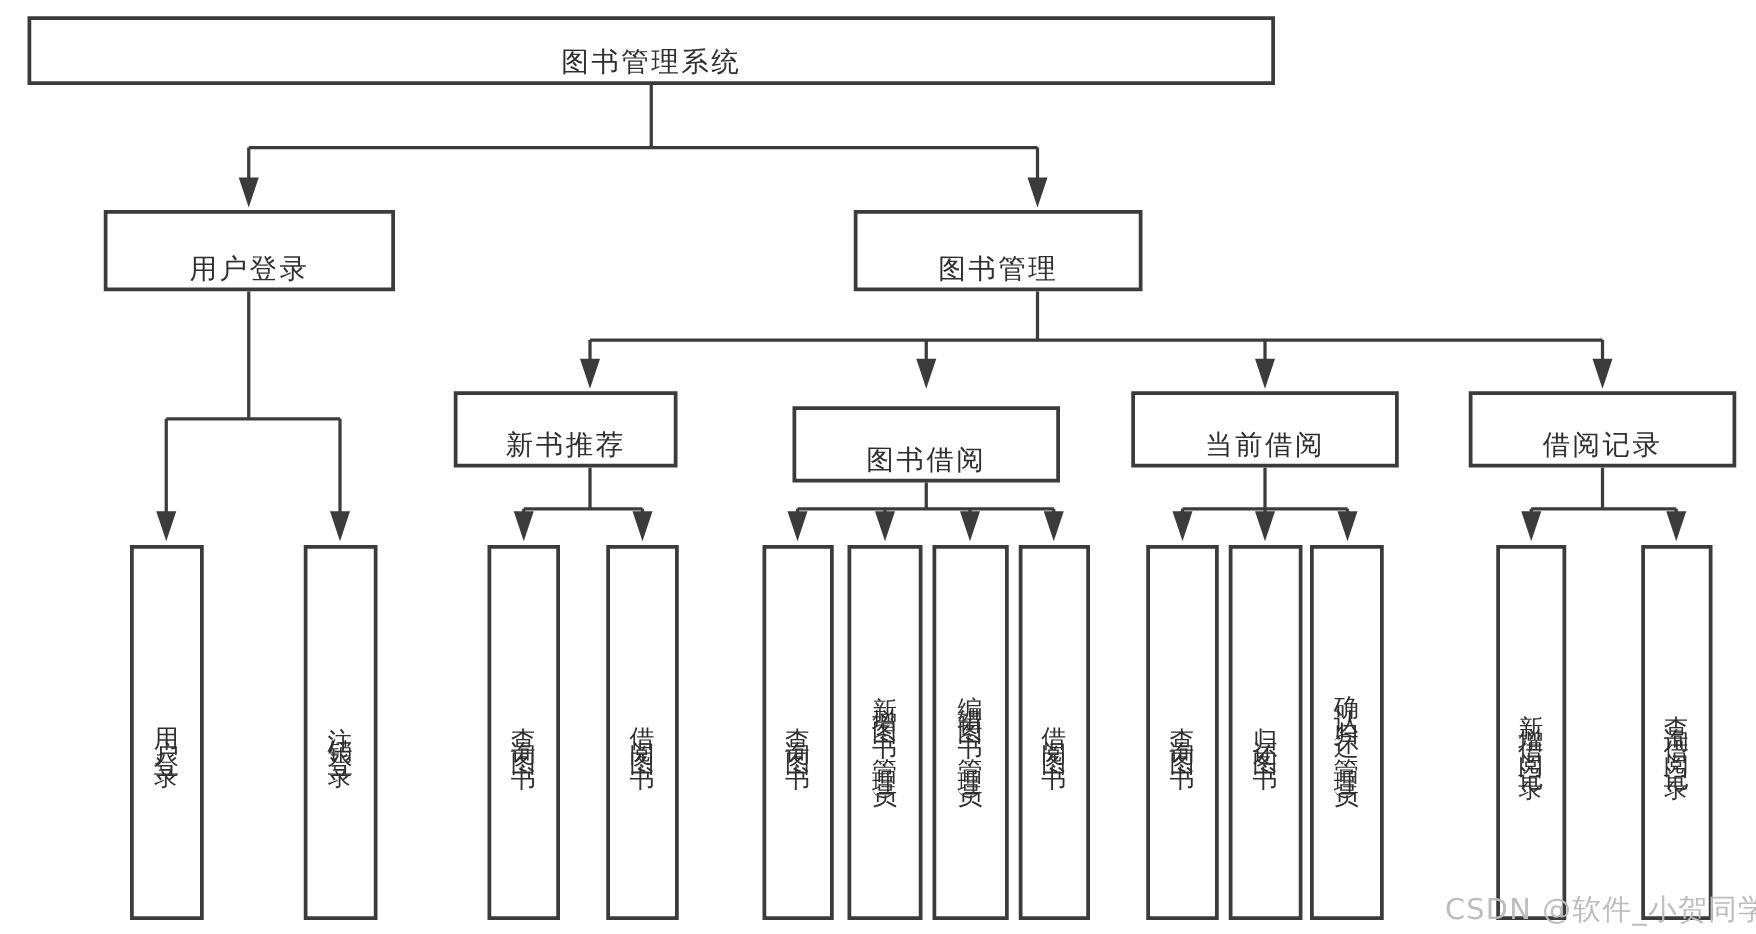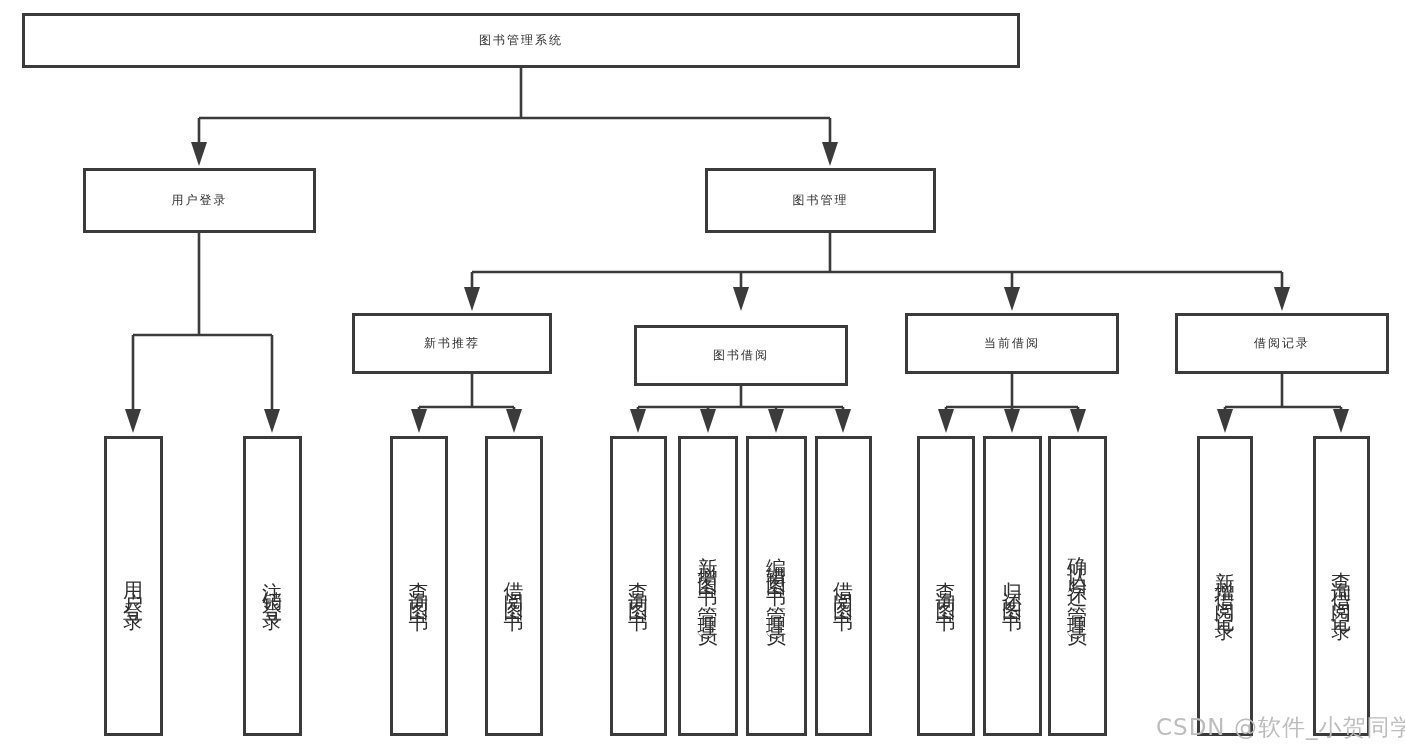--- a/index.html
+++ b/index.html
@@ -26,21 +26,21 @@
   .conn .ln{stroke:var(--line);stroke-width:2.6;fill:none;}
   .conn .ar{fill:var(--line);stroke:none;}
   .node{
     position:absolute;
     box-sizing:border-box;
     background:#ffffff;
     border:3px solid var(--box_border);
     display:flex;align-items:center;justify-content:center;
     text-align:center;
   }
-  .node.h{font-size:12px;letter-spacing:2px;}
+  .node.h{font-size:22px;letter-spacing:2px;align-items:flex-end;}
   .node.v span{
     writing-mode:vertical-rl;
     text-orientation:mixed;
     font-size:20px;
     letter-spacing:10px;
     line-height:1.1;
     white-space:nowrap;
   }
   .watermark{
     position:absolute;
@@ -93,25 +93,25 @@
     <polygon class="ar" points="1333,409 1349,409 1341,433"></polygon>
   </svg>
 
   <div class="node h" style="left:22px;top:13px;width:998px;height:55px">
     <span>图书管理系统</span>
   </div>
 
   <div class="node h" style="left:83px;top:168px;width:233px;height:65px">
     <span>用户登录</span>
   </div>
-  <div class="node h" style="left:705px;top:168px;width:231px;height:65px">
+  <div class="node h" style="left:683px;top:168px;width:231px;height:65px">
     <span>图书管理</span>
   </div>
 
-  <div class="node h" style="left:352px;top:313px;width:200px;height:61px">
+  <div class="node h" style="left:363px;top:313px;width:179px;height:61px">
     <span>新书推荐</span>
   </div>
   <div class="node h" style="left:634px;top:325px;width:214px;height:61px">
     <span>图书借阅</span>
   </div>
   <div class="node h" style="left:1175px;top:313px;width:214px;height:61px">
     <span>借阅记录</span>
   </div>
   <div class="node h" style="left:905px;top:313px;width:214px;height:61px">
     <span>当前借阅</span>

